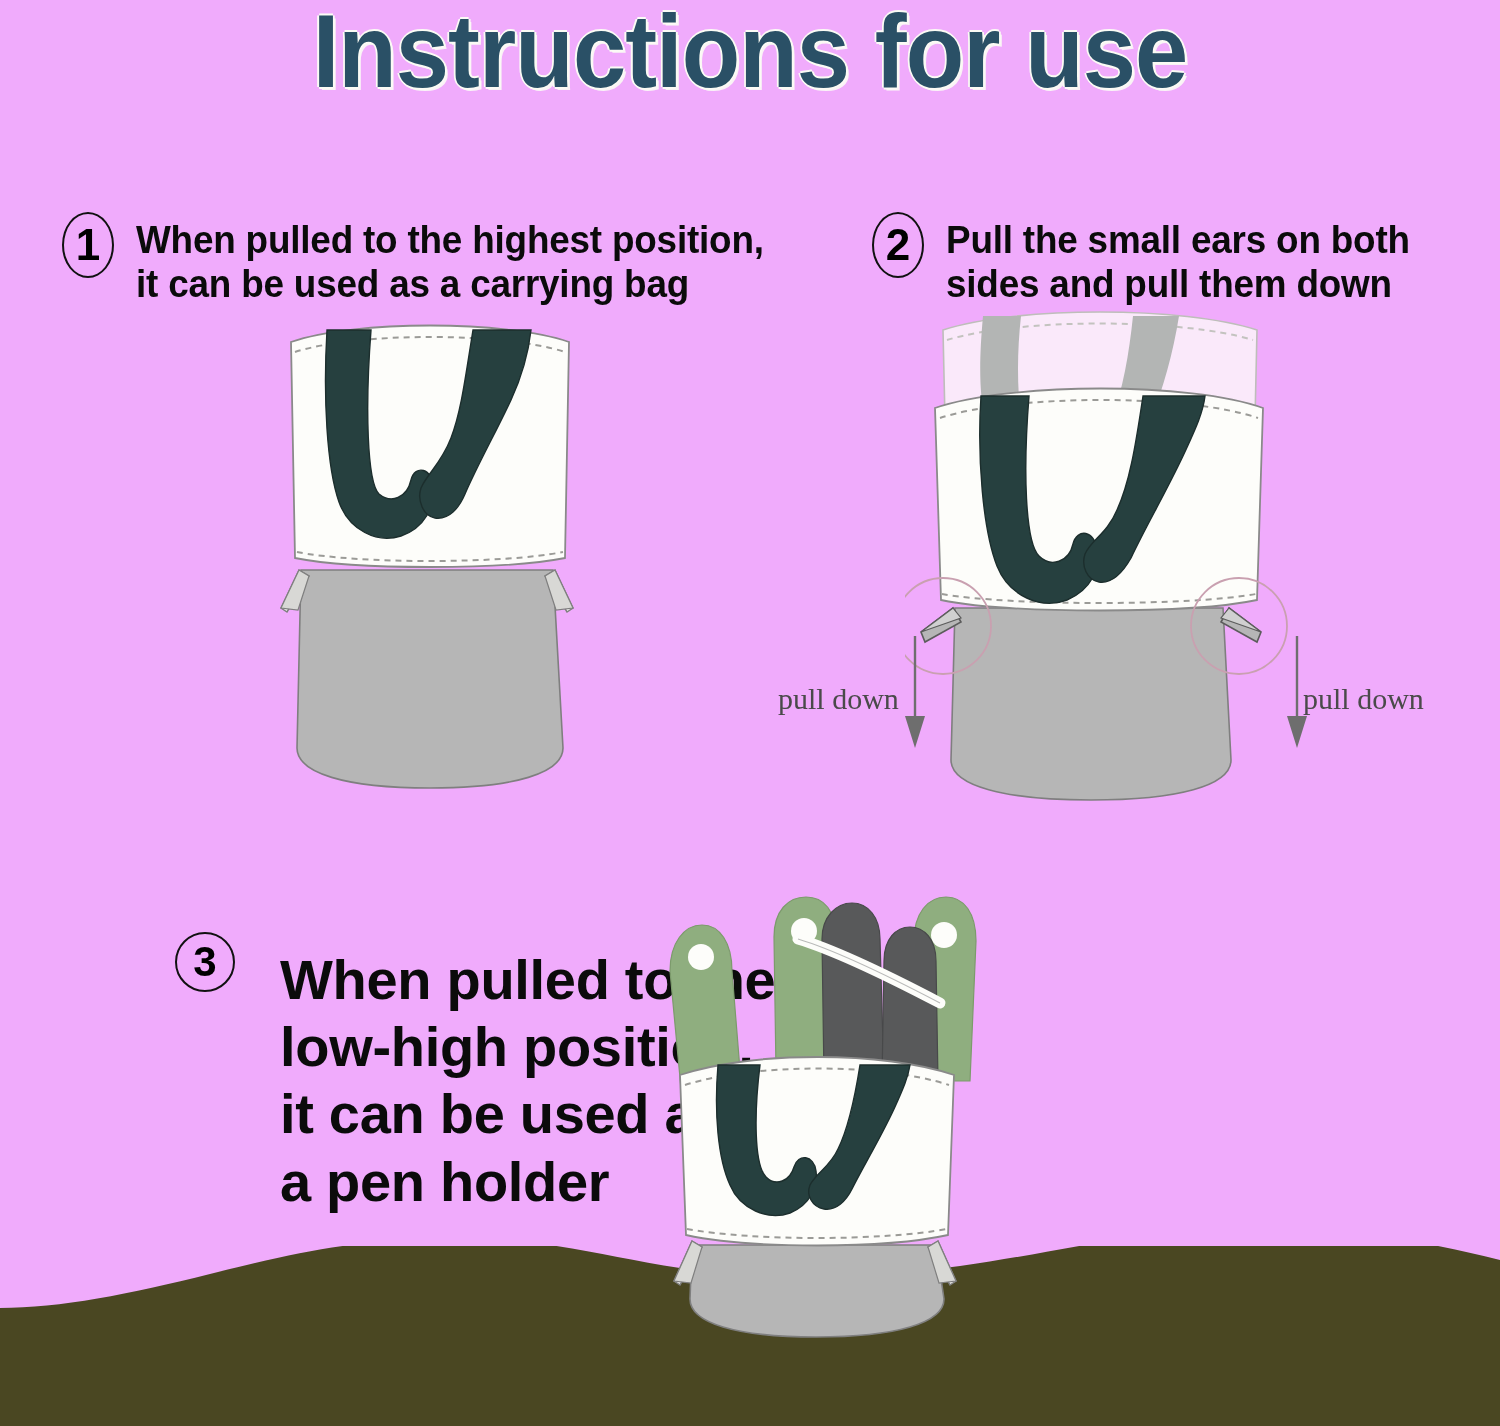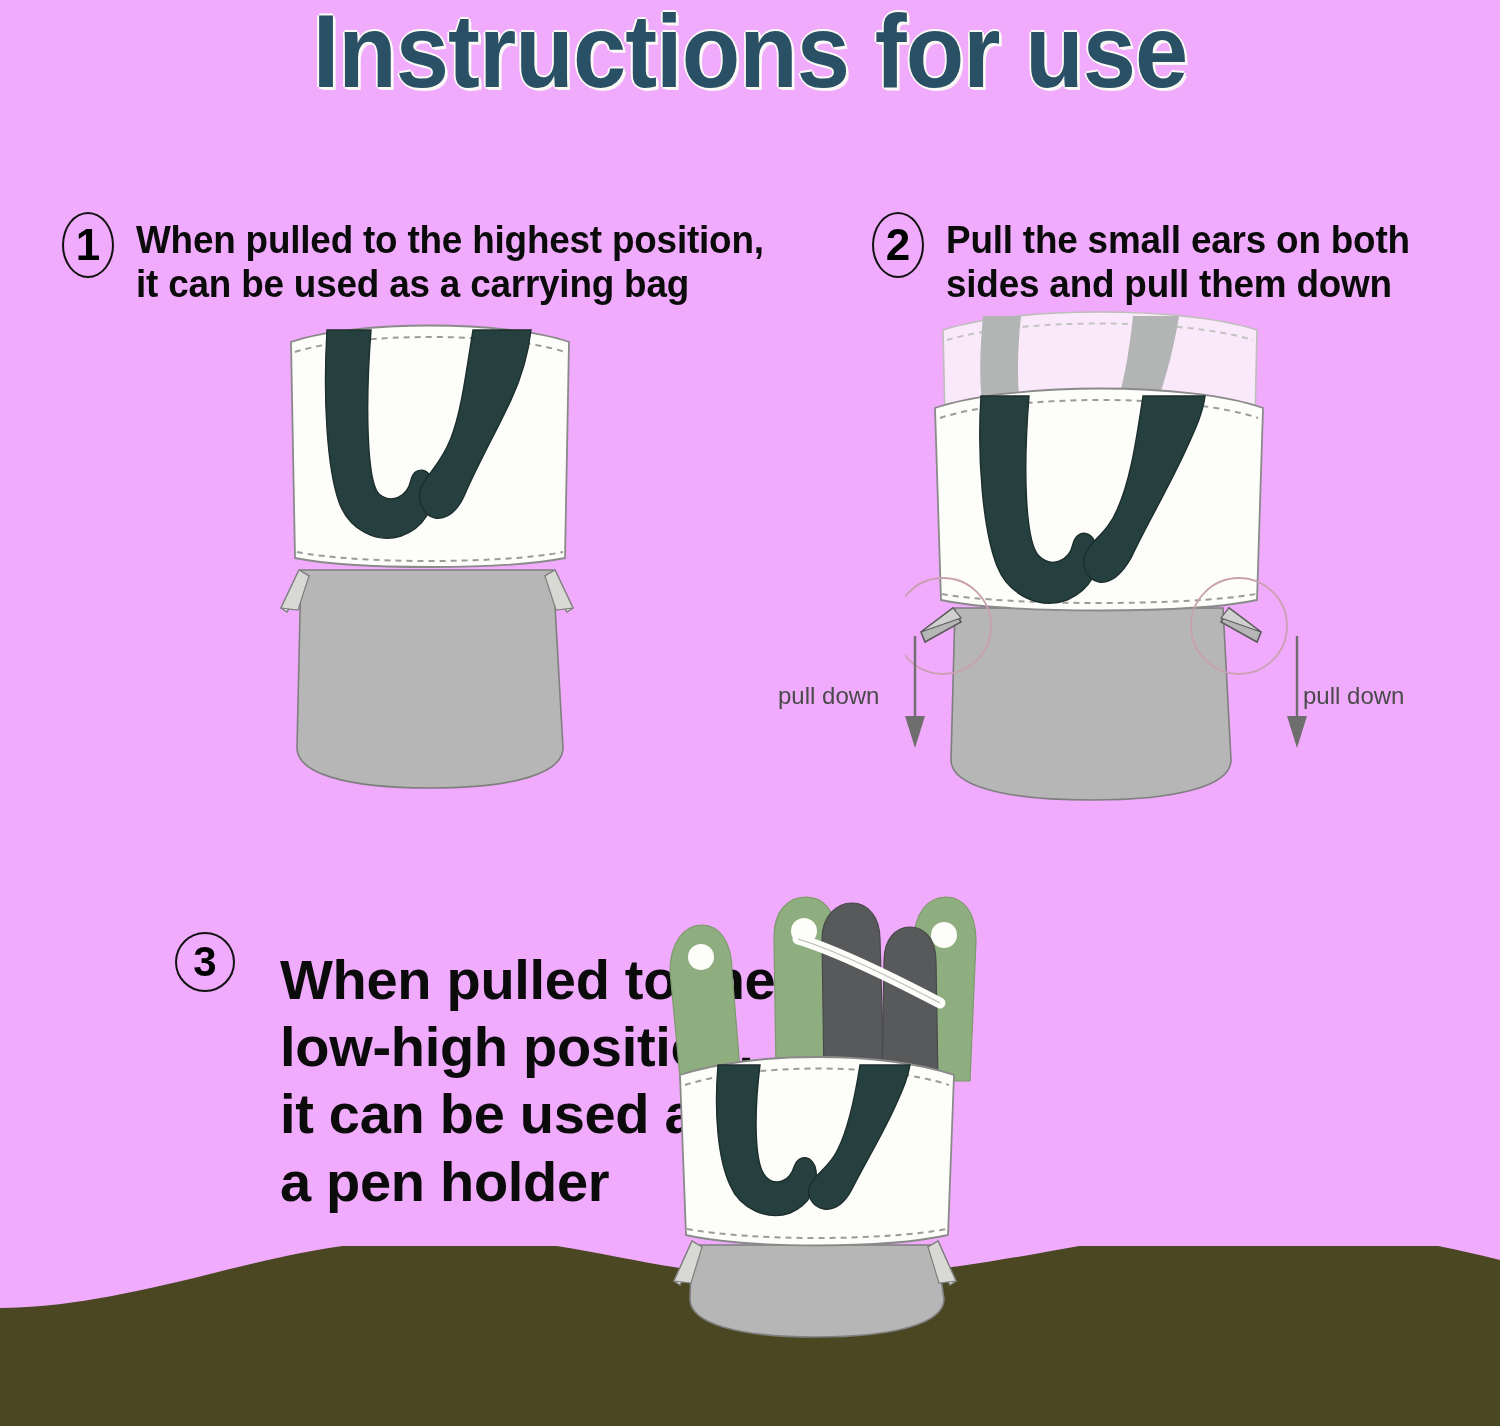--- a/index.html
+++ b/index.html
@@ -86,22 +86,22 @@
   .s12 .step-text { font-size: 38px; transform: scaleX(0.97); transform-origin: 0 0; letter-spacing: -0.2px;}
 
   
   .s3 .badge { width: 60px; height: 60px; }
   .s3 .badge > span.num { font-size: 42px; }
   .s3 .step-text { font-size: 56px; line-height: 1.20; letter-spacing: -0.3px; }
 
   
   .pull-label {
     position: absolute;
-    font-family: Liberation Sans, sans-serif;
-    font-size: 24px;
+    font-family: Liberation Serif, serif;
+    font-size: 30px;
     color: #4A4A4A;
     white-space: nowrap;
   }
 
   
   .ground {
     position: absolute;
     left: 0;
     bottom: 0;
     width: 1500px;

